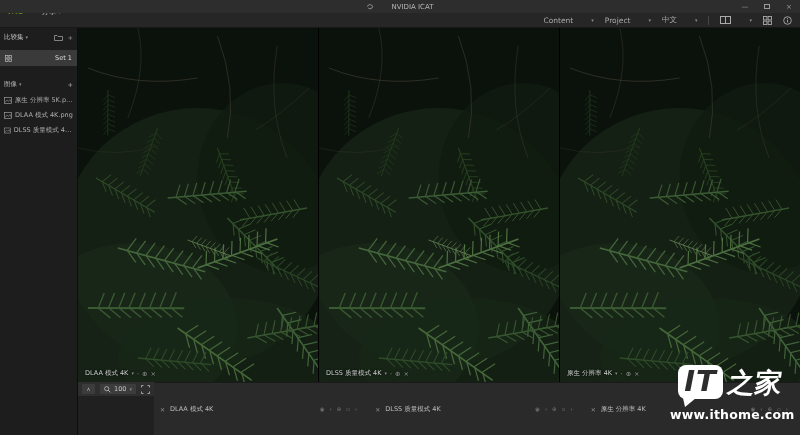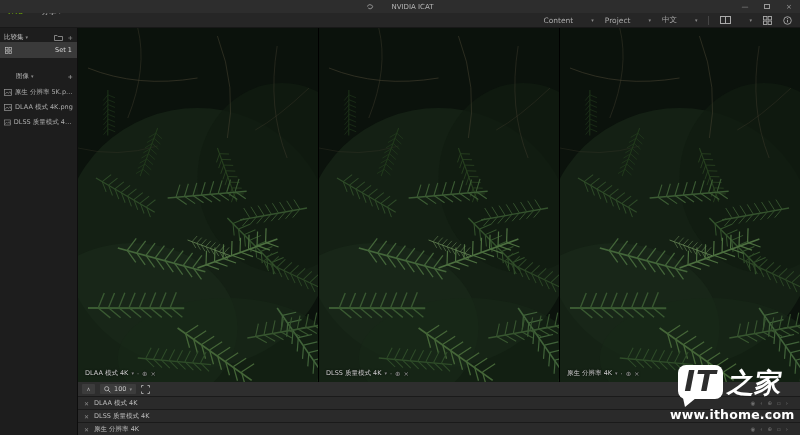--- a/index.html
+++ b/index.html
@@ -23,40 +23,40 @@
   .tab { display:flex; align-items:center; gap:2px; margin-right:14px; padding:2px 0 18px; }
   .tab.active { color:#76b900; border-bottom:2px solid #76b900; }
   .menu-right { margin-left:auto; display:flex; align-items:center; gap:11px; }
   .menu-item { display:flex; align-items:center; gap:18px; }
   .caret { font-size:5px; color:#8a8a8a; line-height:1; }
   .vsep { width:1px; height:9px; background:#454545; }
   
   .main { position:absolute; top:28px; left:0; right:0; bottom:0; display:flex; }
   .sidebar { width:78px; background:#1d1d1d; border-right:1px solid #0d0d0d;
     display:flex; flex-direction:column; font-size:6.5px; color:#b5b5b5; flex:none; }
-  .sb-header { display:flex; align-items:center; gap:2px; padding:5px 4px 0; color:#c0c0c0; }
+  .sb-header { display:flex; align-items:center; gap:2px; padding:5px 4px 8px; color:#c0c0c0; }
   .sb-header .spacer, .row-spacer { flex:1; }
   .sb-tools { display:flex; gap:5px; align-items:center; color:#9a9a9a; }
   .sb-set { background:#3a3a3a; display:flex; align-items:center; gap:3px;
     padding:4px 5px; color:#ddd;justify-content:space-between; }
-  .sb-sub { display:flex; align-items:center; gap:2px; padding:4px 4px; margin-top:10px;margin-left:12px; }
+  .sb-sub { display:flex; align-items:center; gap:2px; padding:4px 4px; margin-top:10px; }
   .sb-file { display:flex; align-items:center; gap:3px; padding:3px 4px;
     white-space:nowrap; overflow:hidden; color:#adadad; }
   .sb-file .fname { overflow:hidden; text-overflow:ellipsis; }
   
   .right-col { flex:1; display:flex; flex-direction:column; min-width:0; }
   .viewport-area { flex:1; display:flex; min-height:0; background:#070b07; }
   .viewport { flex:1; position:relative; border-right:1px solid #000; min-width:0; }
   .viewport:last-child { border-right:none; }
   .foliage { position:absolute; inset:0; width:100%; height:100%; display:block; }
   .vp-label { position:absolute; left:7px; bottom:4px; display:flex; align-items:center;
     gap:3px; font-size:6.5px; color:#cfcfcf; text-shadow:0 0 2px #000; z-index:2; }
   .vp-label .dim { color:#9a9a9a; }
   
-  .bottom-panel { height:53px; background:#202020; display:flex; flex-direction:column; flex:none; }
+  .bottom-panel { height:53px; background:#202020; display:flex; flex-direction:row; flex:none; }
   .bp-toolbar { height:14px; background:#2e2e2e; display:flex; align-items:center;
     gap:5px; padding:0 4px; flex:none; }
   .bp-btn { background:#3c3c3c; min-width:13px; height:10px; display:flex; align-items:center;
     justify-content:center; color:#b0b0b0; font-size:5.5px; border-radius:1px; }
   .bp-zoom { background:#3c3c3c; height:10px; display:flex; align-items:center; gap:3px;
     padding:0 4px; border-radius:1px; color:#c8c8c8; font-size:6.5px; }
   .bp-row { flex:1; background:#2a2a2a; border-top:1px solid #1a1a1a; display:flex;
     align-items:center; gap:5px; padding:0 6px; font-size:6.5px; color:#bdbdbd; }
   .bp-row .close { color:#8a8a8a; font-size:6px; }
   .row-icons { display:flex; gap:5px; align-items:center; color:#707070; font-size:5.5px;

